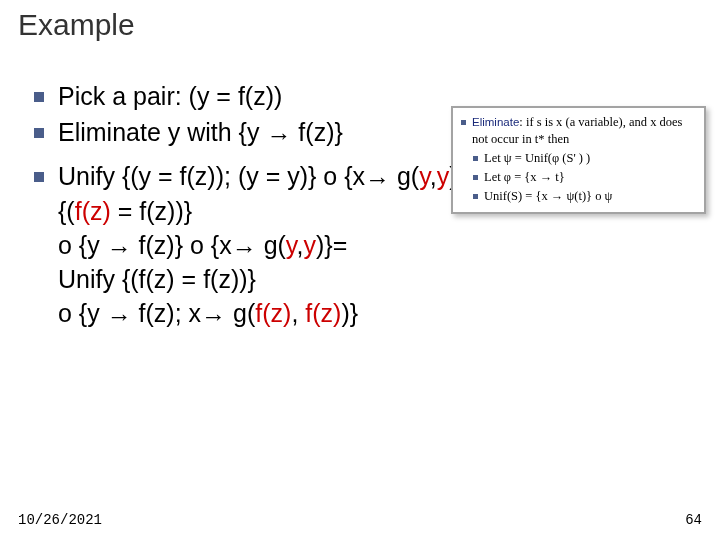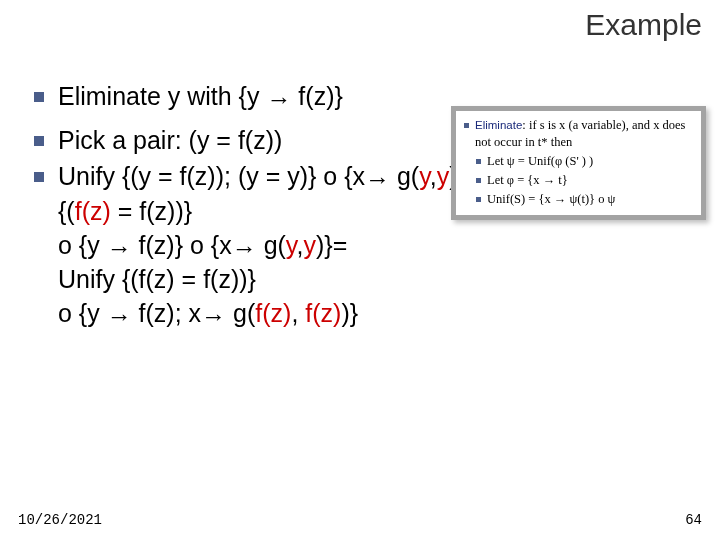--- a/index.html
+++ b/index.html
@@ -15,21 +15,20 @@
     width: 100%;
     height: 100%;
     padding: 8px 18px 0 18px;
     position: relative;
   }
   .title {
     font-size: 30px;
     color: #333;
     margin-bottom: 38px;
     font-weight: normal;
-    text-align: right;
   }
   .content {
     padding-left: 16px;
   }
   .bullet-row {
     display: flex;
     align-items: flex-start;
     margin-bottom: 2px;
   }
   .bullet-row.gap-after { margin-bottom: 10px; }
@@ -63,21 +62,21 @@
     justify-content: space-between;
     font-size: 14px;
     color: #000;
     font-family: Liberation Mono, monospace;
   }
   .inset {
     position: absolute;
     top: 106px;
     right: 14px;
     width: 255px;
-    border: 5px solid #a3a3a3;
+    border: 2px solid #a3a3a3;
     background: #fff;
     padding: 6px 8px 6px 8px;
     box-shadow: 3px 3px 5px rgba(0,0,0,0.25);
   }
   .inset .irow {
     display: flex;
     align-items: flex-start;
     margin-bottom: 2px;
   }
   .inset .isq {
@@ -102,28 +101,28 @@
 </head>
 <body>
 
 <div class="slide">
 
   <div class="title">Example</div>
 
   <div class="content">
 
 
+    <div class="bullet-row">
+      <div class="sq"></div>
+      <div class="btext">Pick a pair: (y = f(z))</div>
+    </div>
+
     <div class="bullet-row gap-after">
       <div class="sq"></div>
       <div class="btext">Eliminate y with {y → f(z)}</div>
-    </div>
-
-    <div class="bullet-row">
-      <div class="sq"></div>
-      <div class="btext">Pick a pair: (y = f(z))</div>
     </div>
 
     <div class="bullet-row">
       <div class="sq"></div>
       <div class="btext">
         <span>Unify {(y = f(z)); (y = y)} o {x→ g(</span><span class="r">y</span><span>,</span><span class="r">y</span><span>)} = Unify</span>
       </div>
     </div>
 
     <div class="continuation">

